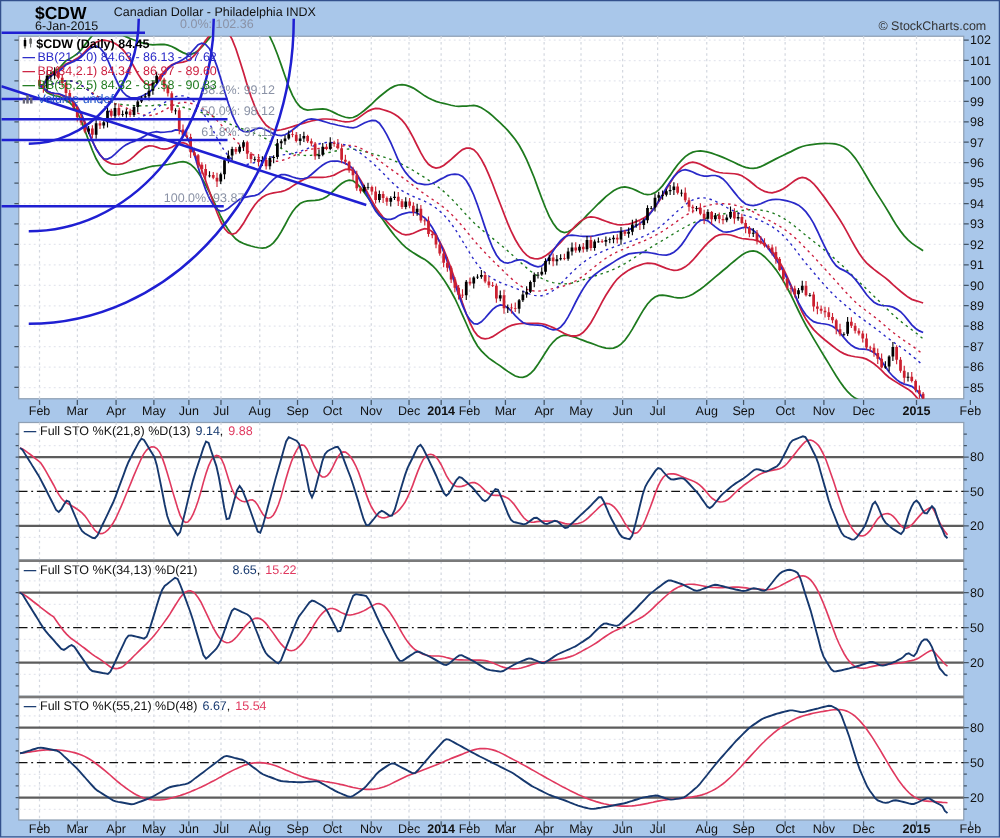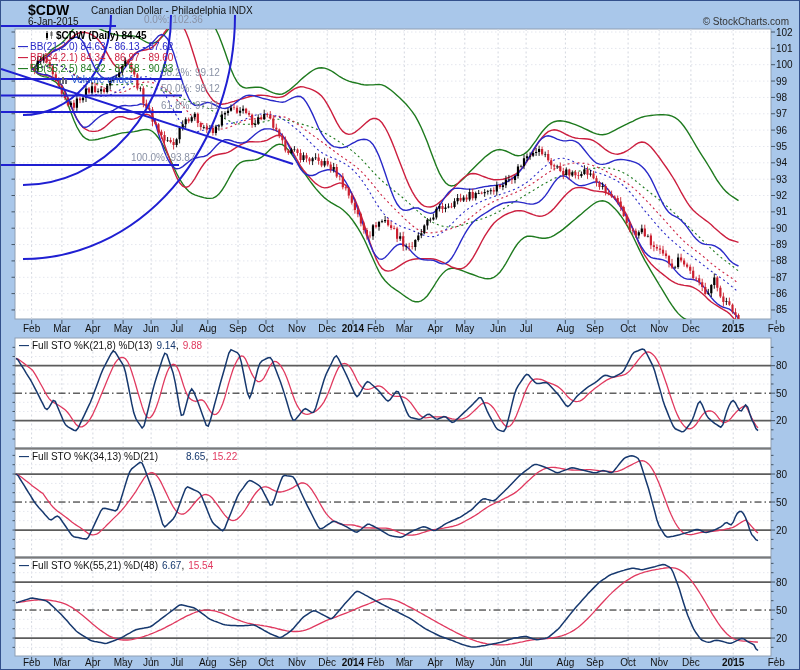--- a/index.html
+++ b/index.html
@@ -12,21 +12,21 @@
   #hdr-desc{left:90px;top:4px;font-size:10px;color:#111;}
   #hdr-date{left:27px;top:15px;font-size:10px;color:#111;text-align:right;}
   #hdr-copy{right:10px;top:15px;font-size:10px;color:#333;}
   #hdr-quote{right:8px;top:13px;font-size:11px;color:#000;white-space:nowrap;}
   #hdr-quote .ql{font-weight:bold;margin-left:7px;}
   #hdr-quote .qv{margin-left:3px;}
   #hdr-quote .chg{color:#993333;}
   #hdr-quote .tri{color:#d22;font-size:10px;margin-left:2px;}
   
   #main-legend{left:17px;top:29px;font-size:10px;line-height:11px;white-space:nowrap;}
-  #main-legend .row{height:11px;text-align:center;}
+  #main-legend .row{height:11px;}
   #main-legend .t{font-weight:bold;color:#000;}
   #main-legend .dash{font-weight:bold;margin-right:2px;}
   #vol-row{color:#2255cc;}
   .mini-ico{display:inline-block;vertical-align:-1px;margin-right:2px;}
   
   .pleg{left:18px;font-size:10px;color:#111;white-space:nowrap;}
   .pleg .dash{font-weight:bold;margin-right:3px;}
   .pleg .kv{margin-left:4px;}
   .pleg .dv{margin-left:4px;}
 </style>

